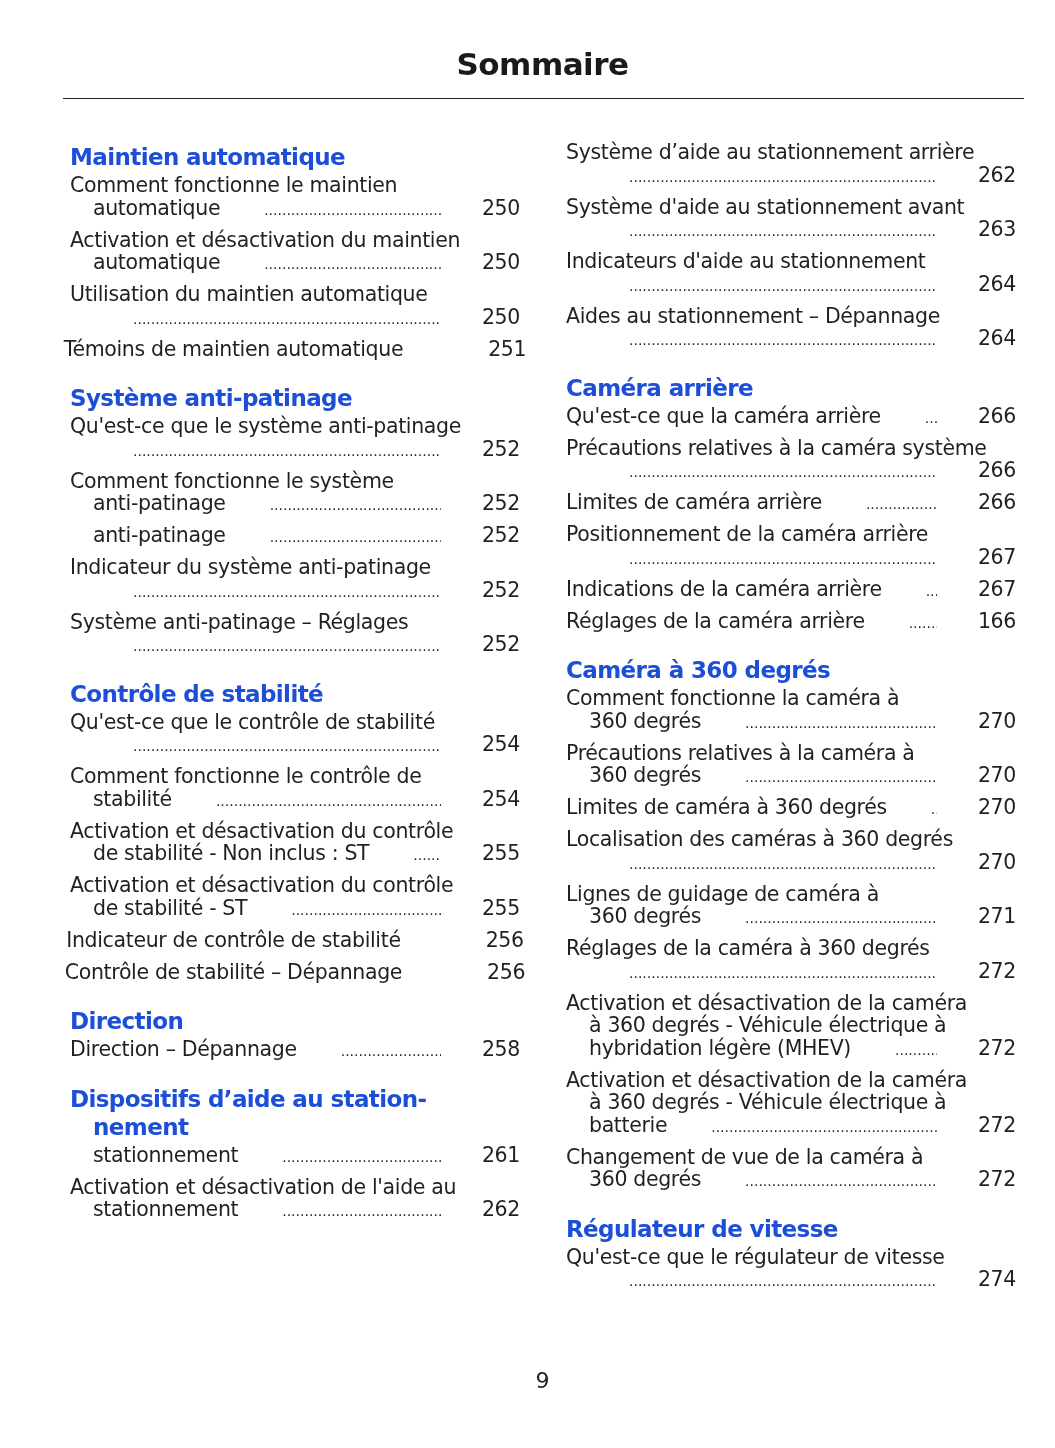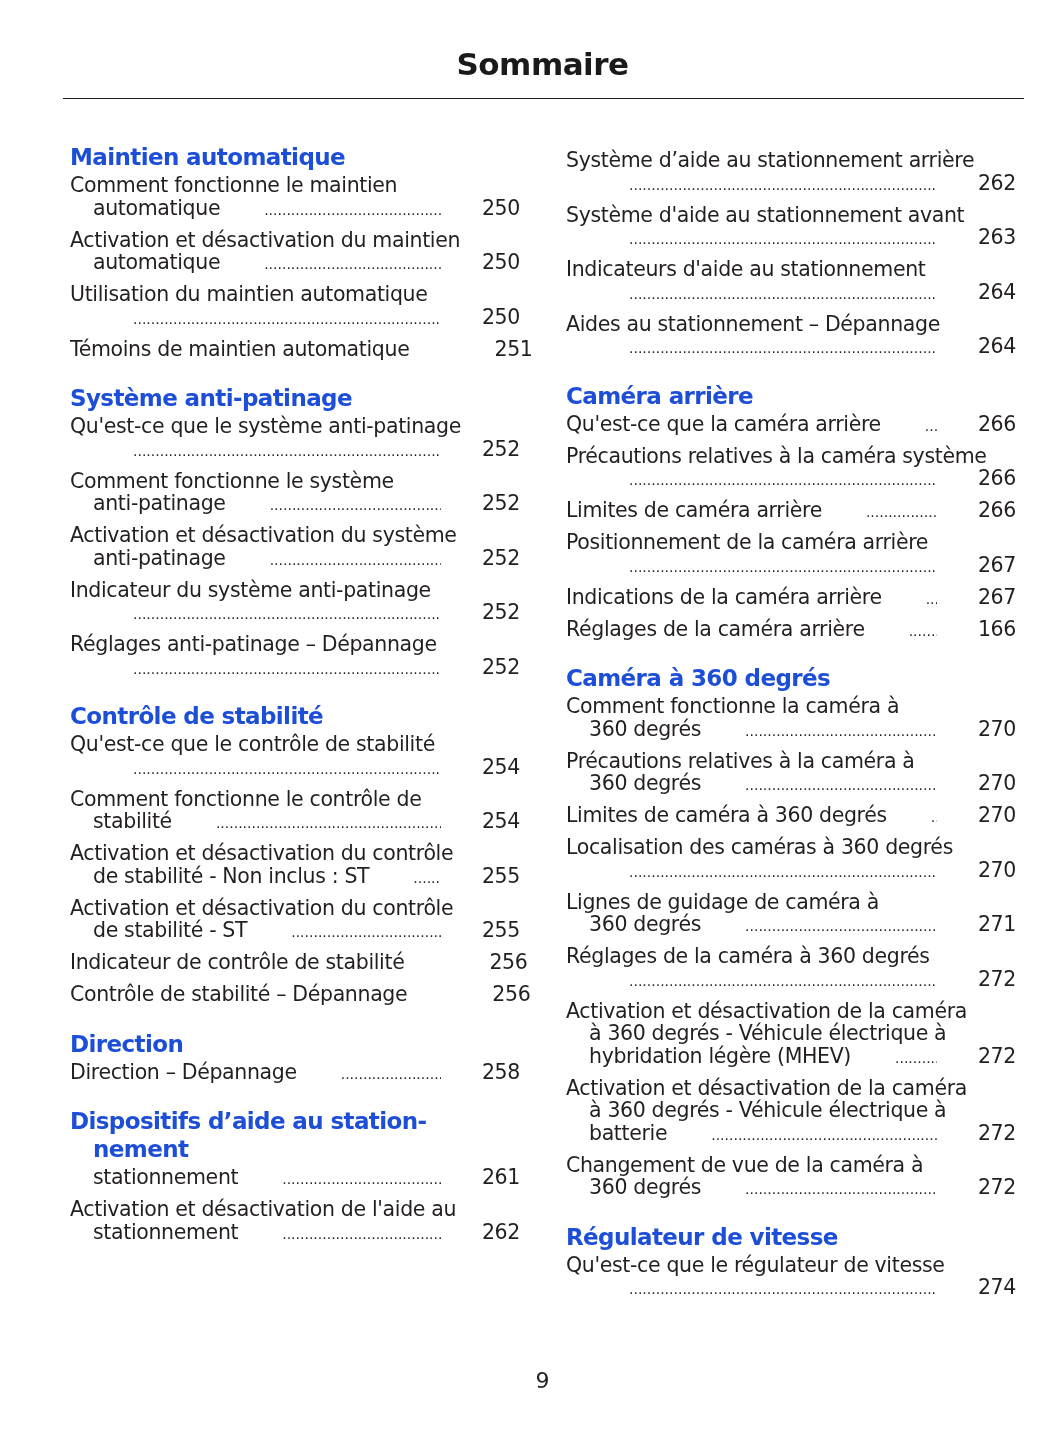--- a/index.html
+++ b/index.html
@@ -12,30 +12,30 @@
       position: absolute; left: 0; width: 1085px; top: 46px;
       text-align: center; font-weight: bold; font-size: 31px; letter-spacing: -0.5px;
       color: #1a1a1a;
     }
     .rule {
       position: absolute; left: 63px; top: 98px; width: 961px; height: 0;
       border-top: 1.6px solid #231f20;
     }
     .col { position: absolute; width: 450px; }
     .col.left { left: 70px; top: 143px; }
-    .col.right { left: 566px; top: 149px; }
+    .col.right { left: 566px; top: 141px; }
     .section { margin-bottom: 22px; }
     .section-title {
       font-weight: bold; font-size: 23px; line-height: 28px; letter-spacing: -0.6px;
       margin-bottom: 3px; padding-left: 23px; text-indent: -23px; color: #1d4ed8;
     }
     .entry { font-size: 20.5px; line-height: 22.5px; margin-bottom: 7.5px; letter-spacing: -0.35px; }
     .entry .line1 { display: block; }
     .entry .cont { display: flex; align-items: baseline; padding-left: 23px; gap: 40px; }
-    .entry.single .cont { padding-left: 0; }
+    .entry.single .cont { padding-left: 0; justify-content: center; }
     .entry .cont .txt { white-space: nowrap; }
     .entry .cont .lead {
       flex: 1 1 auto; overflow: hidden; white-space: nowrap; margin: 0 1px 0 4px;
       letter-spacing: 0; font-size: 14px;
     }
     .entry .cont .lead::after {
       content: "..................................................................................................................................................................................";
     }
     .entry .cont .pg { white-space: nowrap; }
     .entry .line1 + .cont { margin-top: 0; }
@@ -97,37 +97,36 @@
       </div>
       <div class="entry">
         <span class="line1">Comment fonctionne le système</span>
         <div class="cont">
           <span class="txt">anti-patinage</span>
           <span class="lead"></span>
           <span class="pg">252</span>
         </div>
       </div>
       <div class="entry">
-        <span class="line1">Activation et désactivation du système</span>
         <div class="cont">
           <span class="txt">anti-patinage</span>
           <span class="lead"></span>
           <span class="pg">252</span>
         </div>
       </div>
       <div class="entry">
         <span class="line1">Indicateur du système anti-patinage</span>
         <div class="cont">
           <span class="txt"></span>
           <span class="lead" style="margin-left: 0px;"></span>
           <span class="pg">252</span>
         </div>
       </div>
       <div class="entry">
-        <span class="line1">Réglages anti-patinage – Dépannage</span>
+        <span class="line1">Système anti-patinage – Réglages</span>
         <div class="cont">
           <span class="txt"></span>
           <span class="lead" style="margin-left: 0px;"></span>
           <span class="pg">252</span>
         </div>
       </div>
     </div>
     <div class="section">
       <div class="section-title">Contrôle de stabilité</div>
       <div class="entry">

